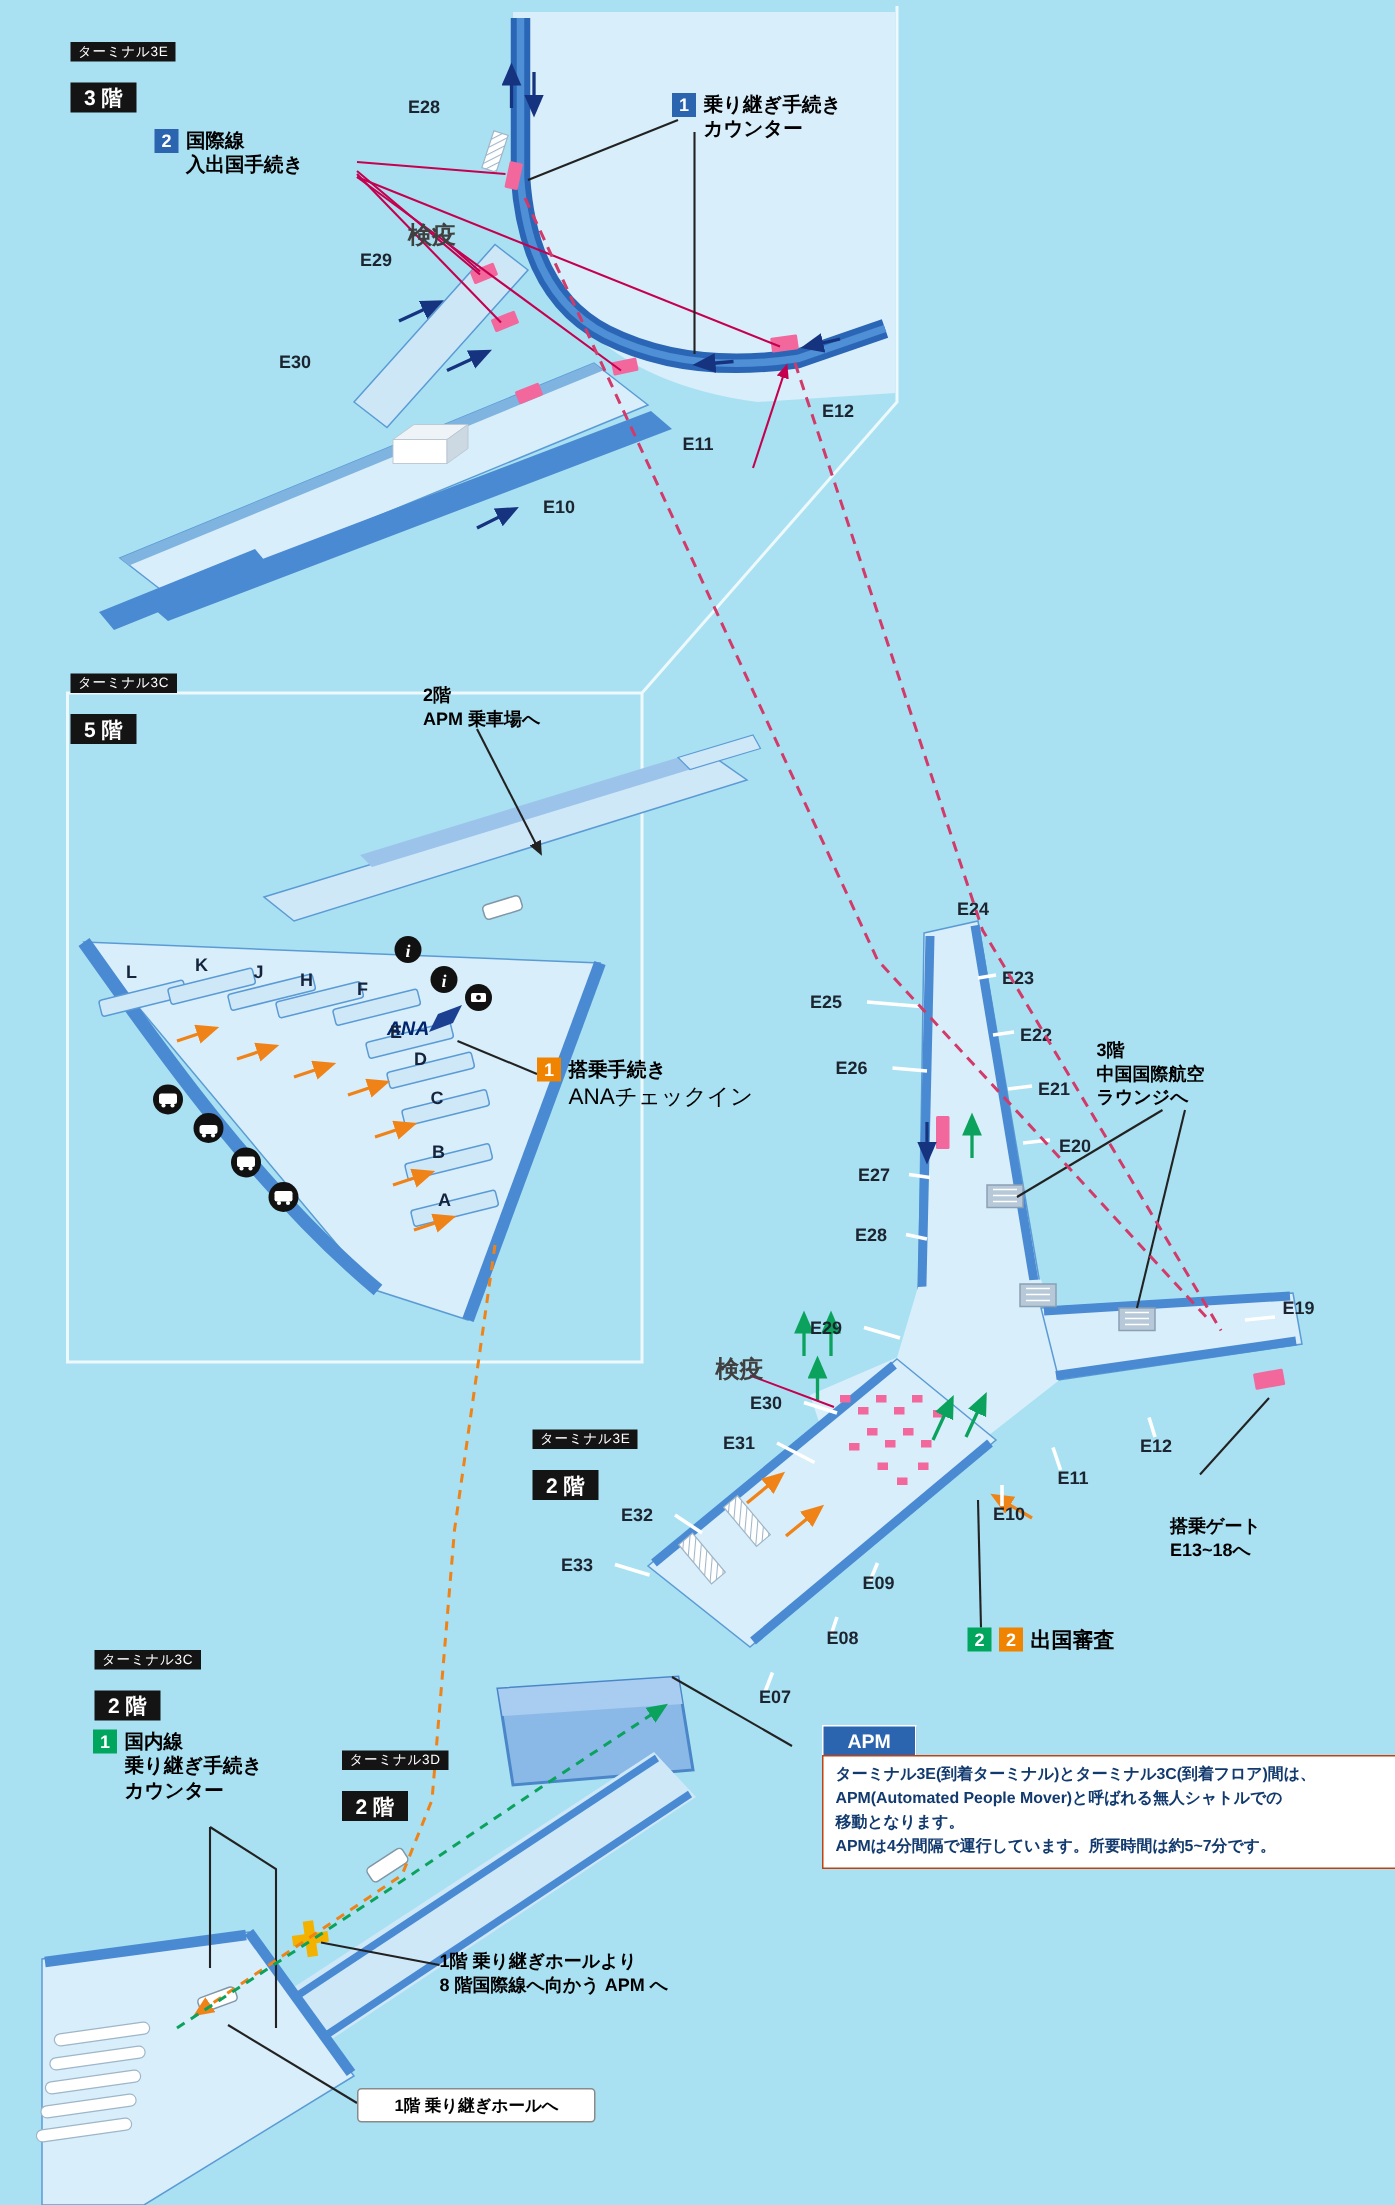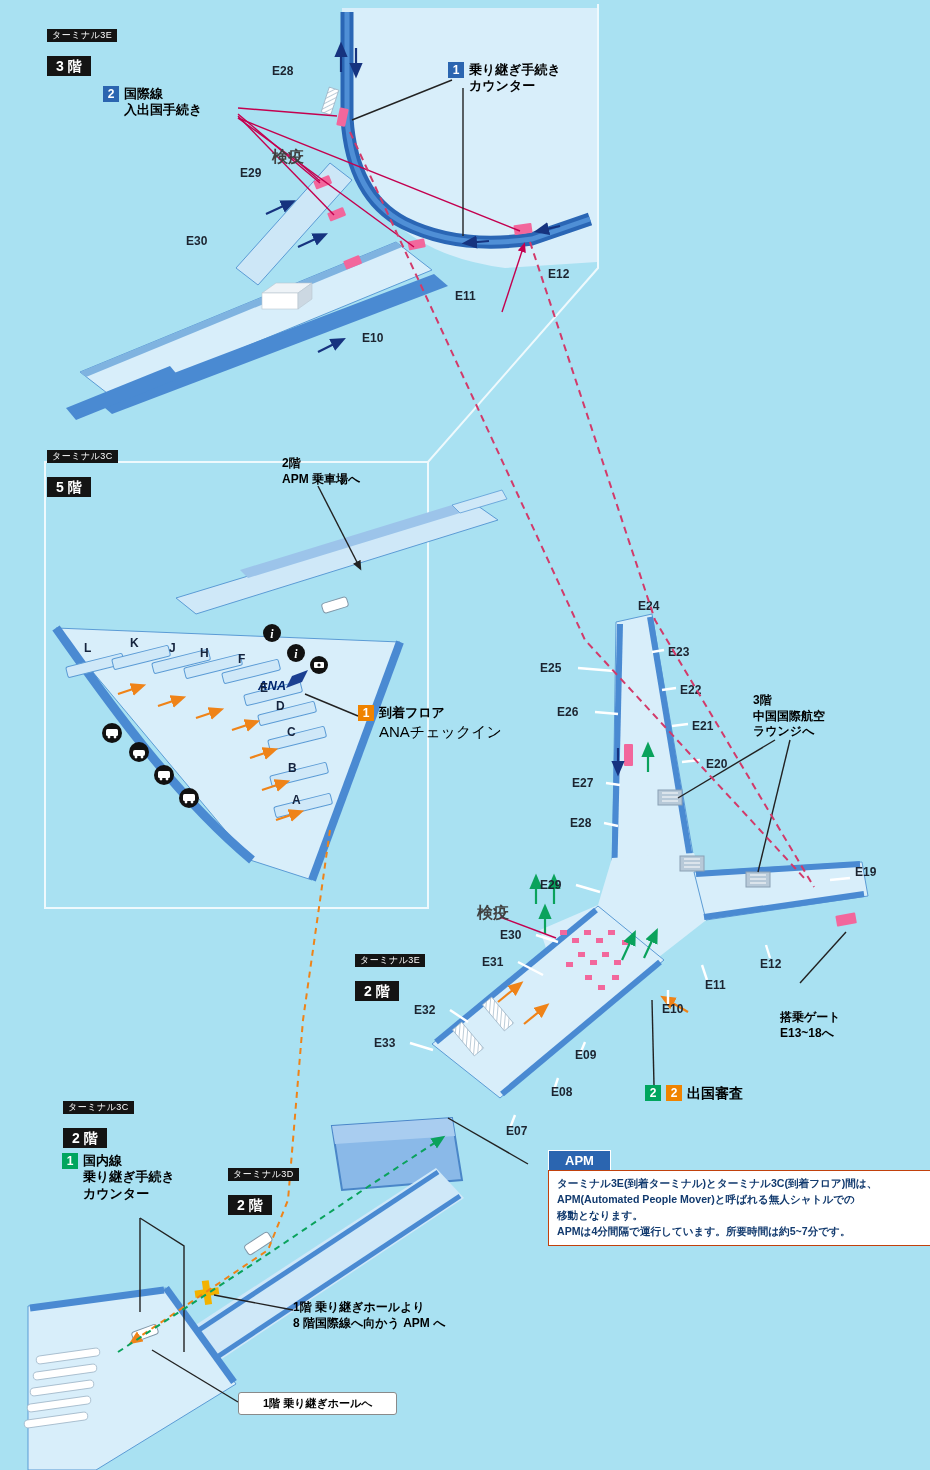--- a/index.html
+++ b/index.html
@@ -382,31 +382,31 @@
   <span class="ft-name">ターミナル3C</span>
   <span class="ft-floor">5 階</span>
 </div>
 
 <div class="overlay small-note" style="left:282px;top:456px;">2階
 APM 乗車場へ</div>
 
 <div class="overlay callout row" style="left:358px;top:705px;">
   <span class="badge orange">1</span>
   <span>
-    <span class="txt">到着フロア</span>
+    <span class="txt">搭乗手続き</span>
     <div class="sub">ANAチェックイン</div>
   </span>
 </div>
 
 <div class="overlay floor-tag" style="left:355px;top:950px;">
   <span class="ft-name">ターミナル3E</span>
   <span class="ft-floor">2 階</span>
 </div>
 
-<div class="overlay small-note" style="left:753px;top:693px;">3階
+<div class="overlay small-note" style="left:731px;top:693px;">3階
 中国国際航空
 ラウンジへ</div>
 
 <div class="overlay q-label" style="left:477px;top:903px;">検疫</div>
 
 <div class="overlay small-note" style="left:780px;top:1010px;">搭乗ゲート
 E13~18へ</div>
 
 <div class="overlay callout row" style="left:645px;top:1085px;font-size:14px;">
   <span class="badge green">2</span>

